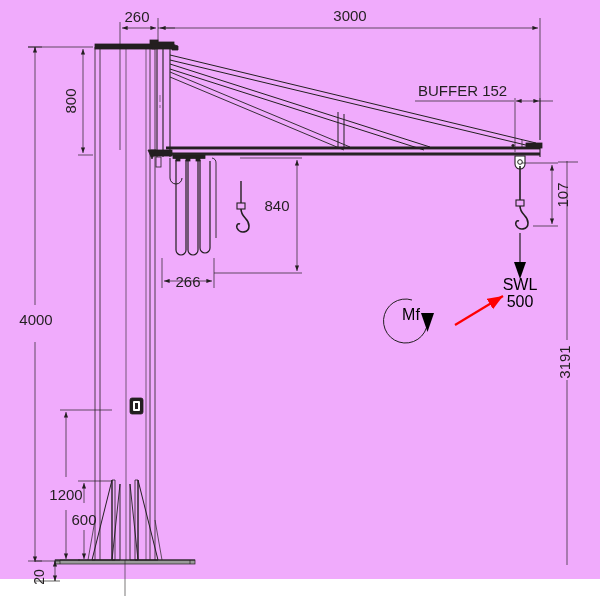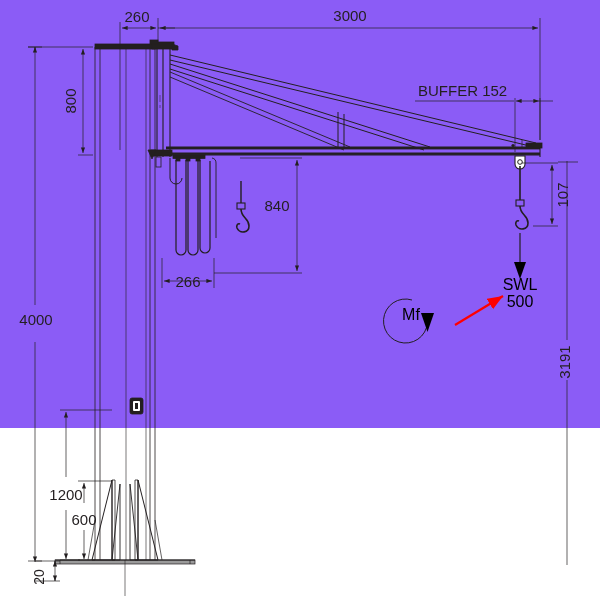--- a/index.html
+++ b/index.html
@@ -1,18 +1,18 @@
 <!DOCTYPE html>
 <html><head>
 <meta charset="utf-8">
 <style>
   html,body{margin:0;padding:0;background:#ffffff;}
   body{width:600px;height:600px;overflow:hidden;
        font-family:"Liberation Sans","DejaVu Sans",sans-serif;}
-  #sheet{position:relative;width:600px;height:428px;background:#8b5cf6;}
+  #sheet{position:relative;width:600px;height:579px;background:#f0abfc;}
   svg{display:block;}
   .dimtxt{font-family:"Liberation Sans","DejaVu Sans",sans-serif;
           font-size:15px;fill:#231f20;}
   .dimtxt.small{font-size:14px;}
   .noteTxt{font-family:"Liberation Sans","DejaVu Sans",sans-serif;
            font-size:16px;fill:#000;}
 </style>
 </head>
 <body>
 

